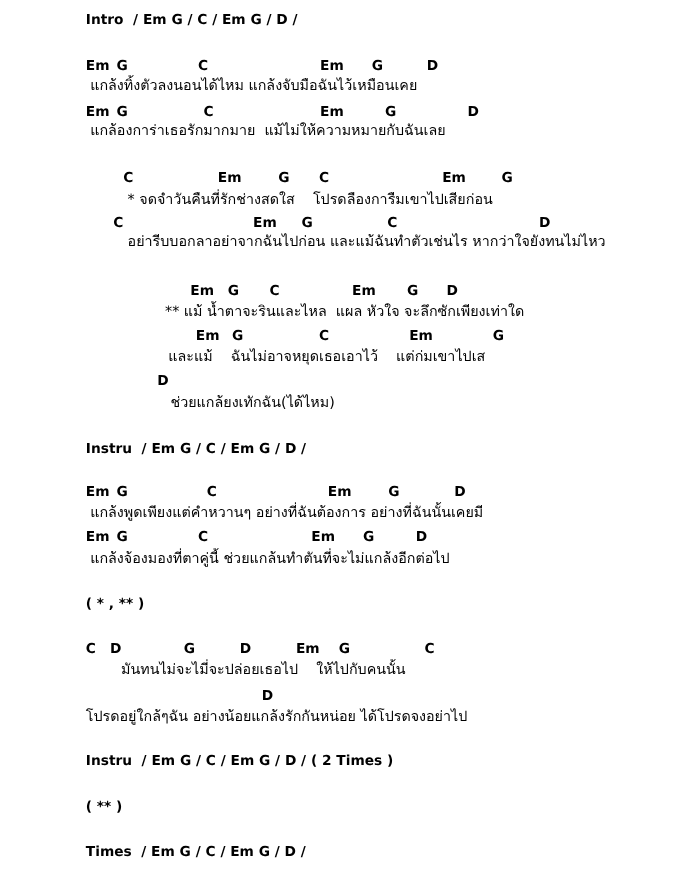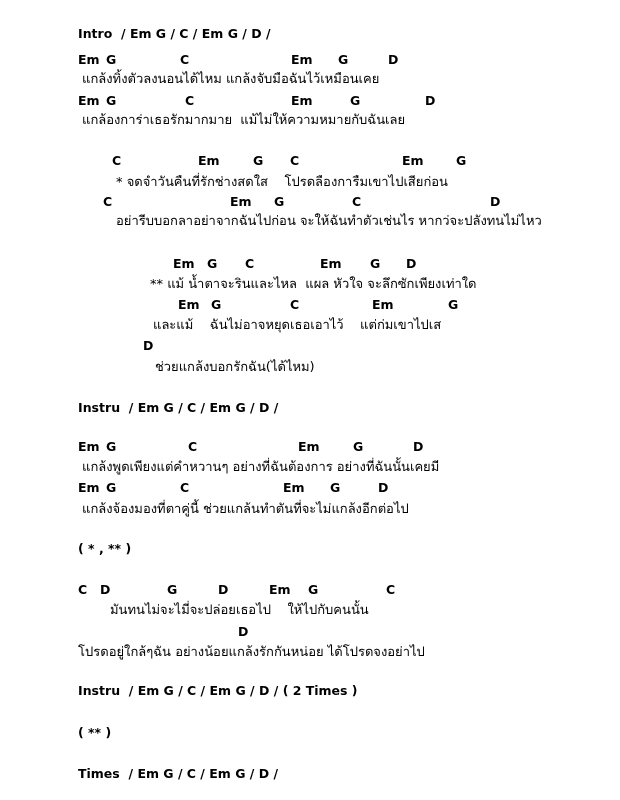--- a/index.html
+++ b/index.html
@@ -5,21 +5,21 @@
     html, body { margin: 0; padding: 0; background: #ffffff; }
     body { width: 620px; height: 800px; position: relative; overflow: hidden;
            font-family: "DejaVu Sans", sans-serif; color: #000; }
     .ln { position: absolute; white-space: pre; line-height: 1; }
     .b { font-weight: bold; font-size: 12.5px; }
     .t { font-size: 13px; }
   </style>
 </head>
 <body>
 
-<div class="ln b" style="left:78px;top:28px">Intro  / Em G / C / Em G / D /</div>
+<div class="ln b" style="left:78px;top:12px">Intro  / Em G / C / Em G / D /</div>
 
 <div>
   <div class="ln b" style="left:78px;top:54px">Em</div>
   <div class="ln b" style="left:106px;top:54px">G</div>
   <div class="ln b" style="left:180px;top:54px">C</div>
   <div class="ln b" style="left:291px;top:54px">Em</div>
   <div class="ln b" style="left:338px;top:54px">G</div>
   <div class="ln b" style="left:388px;top:54px">D</div>
   <div class="ln t" style="left:82px;top:72px">แกล้งทิ้งตัวลงนอนได้ไหม แกล้งจับมือฉันไว้เหมือนเคย</div>
 
@@ -39,41 +39,41 @@
   <div class="ln b" style="left:290px;top:155px">C</div>
   <div class="ln b" style="left:402px;top:155px">Em</div>
   <div class="ln b" style="left:456px;top:155px">G</div>
   <div class="ln t" style="left:116px;top:175px">* จดจำวันคืนที่รักช่างสดใส    โปรดลืองการืมเขาไปเสียก่อน</div>
 
   <div class="ln b" style="left:103px;top:196px">C</div>
   <div class="ln b" style="left:230px;top:196px">Em</div>
   <div class="ln b" style="left:274px;top:196px">G</div>
   <div class="ln b" style="left:352px;top:196px">C</div>
   <div class="ln b" style="left:490px;top:196px">D</div>
-  <div class="ln t" style="left:116px;top:214px">อย่ารีบบอกลาอย่าจากฉันไปก่อน จะให้ฉันทำตัวเช่นไร หากว่จะปลังทนไม่ไหว</div>
+  <div class="ln t" style="left:116px;top:214px">อย่ารีบบอกลาอย่าจากฉันไปก่อน และแม้ฉันทำตัวเช่นไร หากว่าใจยังทนไม่ไหว</div>
 </div>
 
 <div>
   <div class="ln b" style="left:173px;top:258px">Em</div>
   <div class="ln b" style="left:207px;top:258px">G</div>
   <div class="ln b" style="left:245px;top:258px">C</div>
   <div class="ln b" style="left:320px;top:258px">Em</div>
   <div class="ln b" style="left:370px;top:258px">G</div>
   <div class="ln b" style="left:406px;top:258px">D</div>
   <div class="ln t" style="left:150px;top:277px">** แม้ น้ำตาจะรินและไหล  แผล หัวใจ จะลึกซักเพียงเท่าใด</div>
 
   <div class="ln b" style="left:178px;top:299px">Em</div>
   <div class="ln b" style="left:211px;top:299px">G</div>
   <div class="ln b" style="left:290px;top:299px">C</div>
   <div class="ln b" style="left:372px;top:299px">Em</div>
   <div class="ln b" style="left:448px;top:299px">G</div>
   <div class="ln t" style="left:153px;top:318px">และแม้    ฉันไม่อาจหยุดเธอเอาไว้    แต่ก่มเขาไปเส</div>
 
   <div class="ln b" style="left:143px;top:340px">D</div>
-  <div class="ln t" style="left:155px;top:360px">ช่วยแกล้งบอกรักฉัน(ได้ไหม)</div>
+  <div class="ln t" style="left:155px;top:360px">ช่วยแกล้ยงเทักฉัน(ได้ไหม)</div>
 </div>
 
 <div class="ln b" style="left:78px;top:402px">Instru  / Em G / C / Em G / D /</div>
 
 <div>
   <div class="ln b" style="left:78px;top:441px">Em</div>
   <div class="ln b" style="left:106px;top:441px">G</div>
   <div class="ln b" style="left:188px;top:441px">C</div>
   <div class="ln b" style="left:298px;top:441px">Em</div>
   <div class="ln b" style="left:353px;top:441px">G</div>

